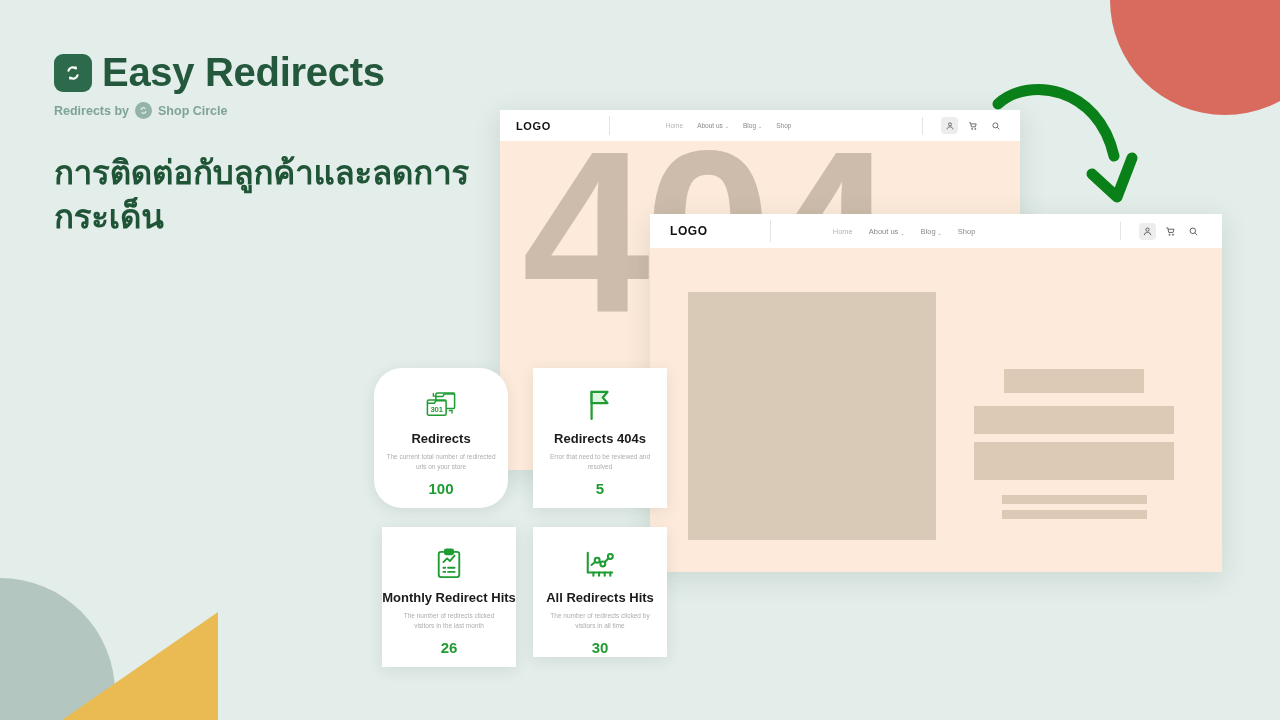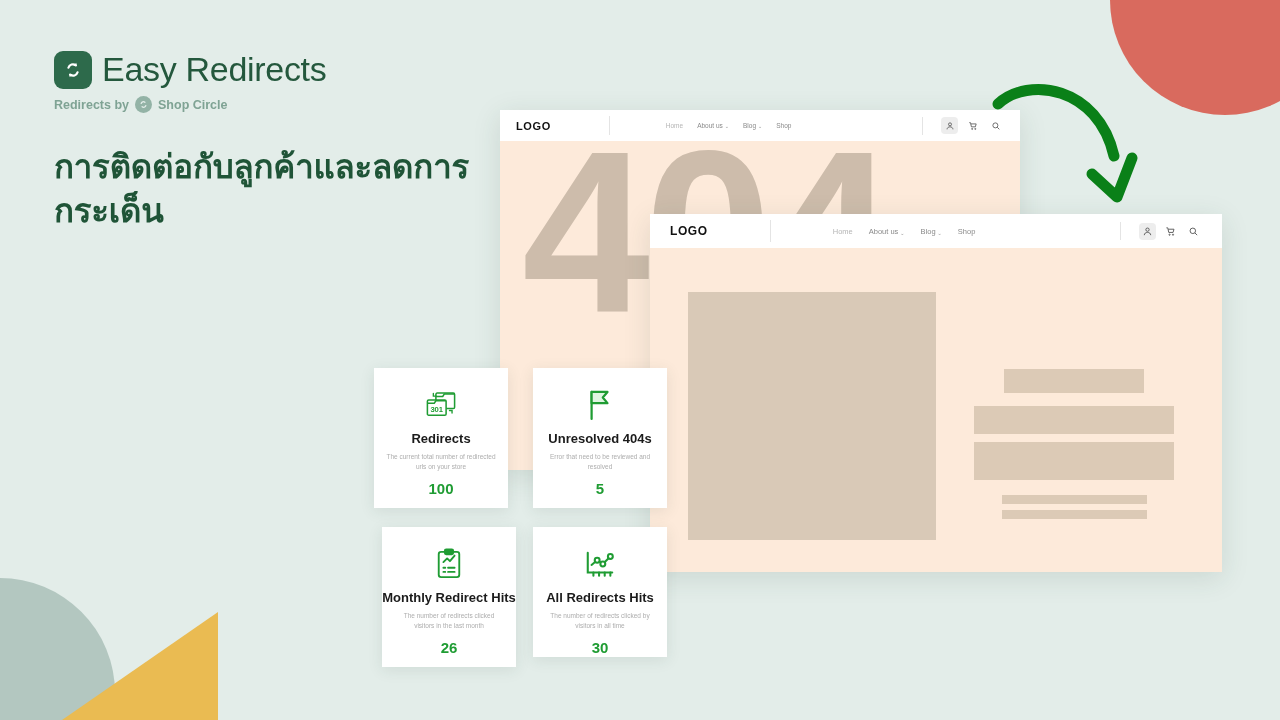--- a/index.html
+++ b/index.html
@@ -32,21 +32,21 @@
   }
 
   
   #brand-block{ position:absolute; left:54px; top:50px; width:430px; }
   #brand-row{ display:flex; align-items:center; gap:10px; }
   #brand-logo-icon{
     width:38px;height:38px;border-radius:9px;background:#2d6a4b;
     display:flex;align-items:center;justify-content:center;flex:none;
   }
   #brand-title{
-    font-size:34px;font-weight:normal;color:#24583d;letter-spacing:-.3px;
+    font-size:40px;font-weight:bold;color:#24583d;letter-spacing:-.3px;
   }
   #operated-row{
     display:flex;align-items:center;gap:6px;margin-top:7px;
     font-size:12.5px;color:#7fa394;font-weight:bold;
   }
   #shopcircle-icon{
     width:17px;height:17px;border-radius:50%;background:#93b3a6;
     display:flex;align-items:center;justify-content:center;flex:none;
   }
   #headline{
@@ -124,21 +124,21 @@
 
   
   #arrow-svg{ position:absolute; left:988px; top:82px; }
 
   
   .card{
     position:absolute;background:#fff;
     box-shadow:0 3px 14px rgba(40,70,55,.10);
     text-align:center;padding-top:18px;
   }
-  #card-redirects { left:374px; top:368px; width:134px; height:140px; }
+  #card-redirects { left:374px; top:368px; width:134px; height:140px;border-radius:28px; }
   #card-404s      { left:533px; top:368px; width:134px; height:140px; }
   #card-monthly   { left:382px; top:527px; width:134px; height:140px; }
   #card-all       { left:533px; top:527px; width:134px; height:130px; }
   .card-icon{ height:38px; display:flex; align-items:center; justify-content:center; }
   .card-title{
     margin-top:7px;font-size:13px;font-weight:bold;color:#1b1b1b;
   }
   .card-desc{
     margin-top:6px;font-size:6.5px;line-height:1.5;color:#adadad;
     padding:0 11px;
@@ -305,21 +305,21 @@
   <div class="card-value">100</div>
 </div>
 
 <div class="card" id="card-404s">
   <div class="card-icon">
     <svg width="28" height="32" viewBox="0 0 30 34" fill="none" stroke="#1f9c33" stroke-width="2.4">
       <path d="M6 3v29" stroke-linecap="round"></path>
       <path d="M6 3h17l-5 6 5 6H6z" fill="#dff5e1" stroke-linejoin="round"></path>
     </svg>
   </div>
-  <div class="card-title">Unresolved 404s</div>
+  <div class="card-title">Redirects 404s</div>
   <div class="card-desc">Error that need to be reviewed and resolved</div>
   <div class="card-value">5</div>
 </div>
 
 <div class="card" id="card-monthly">
   <div class="card-icon">
     <svg width="28" height="32" viewBox="0 0 30 34" fill="none" stroke="#1f9c33" stroke-width="2">
       <rect x="4" y="4" width="22" height="27" rx="2.5"></rect>
       <rect x="10.5" y="1.5" width="9" height="5" rx="1.5" fill="#1f9c33"></rect>
       <path d="M9 15l4-4 3 3 5-6" stroke-linecap="round" stroke-linejoin="round"></path>

